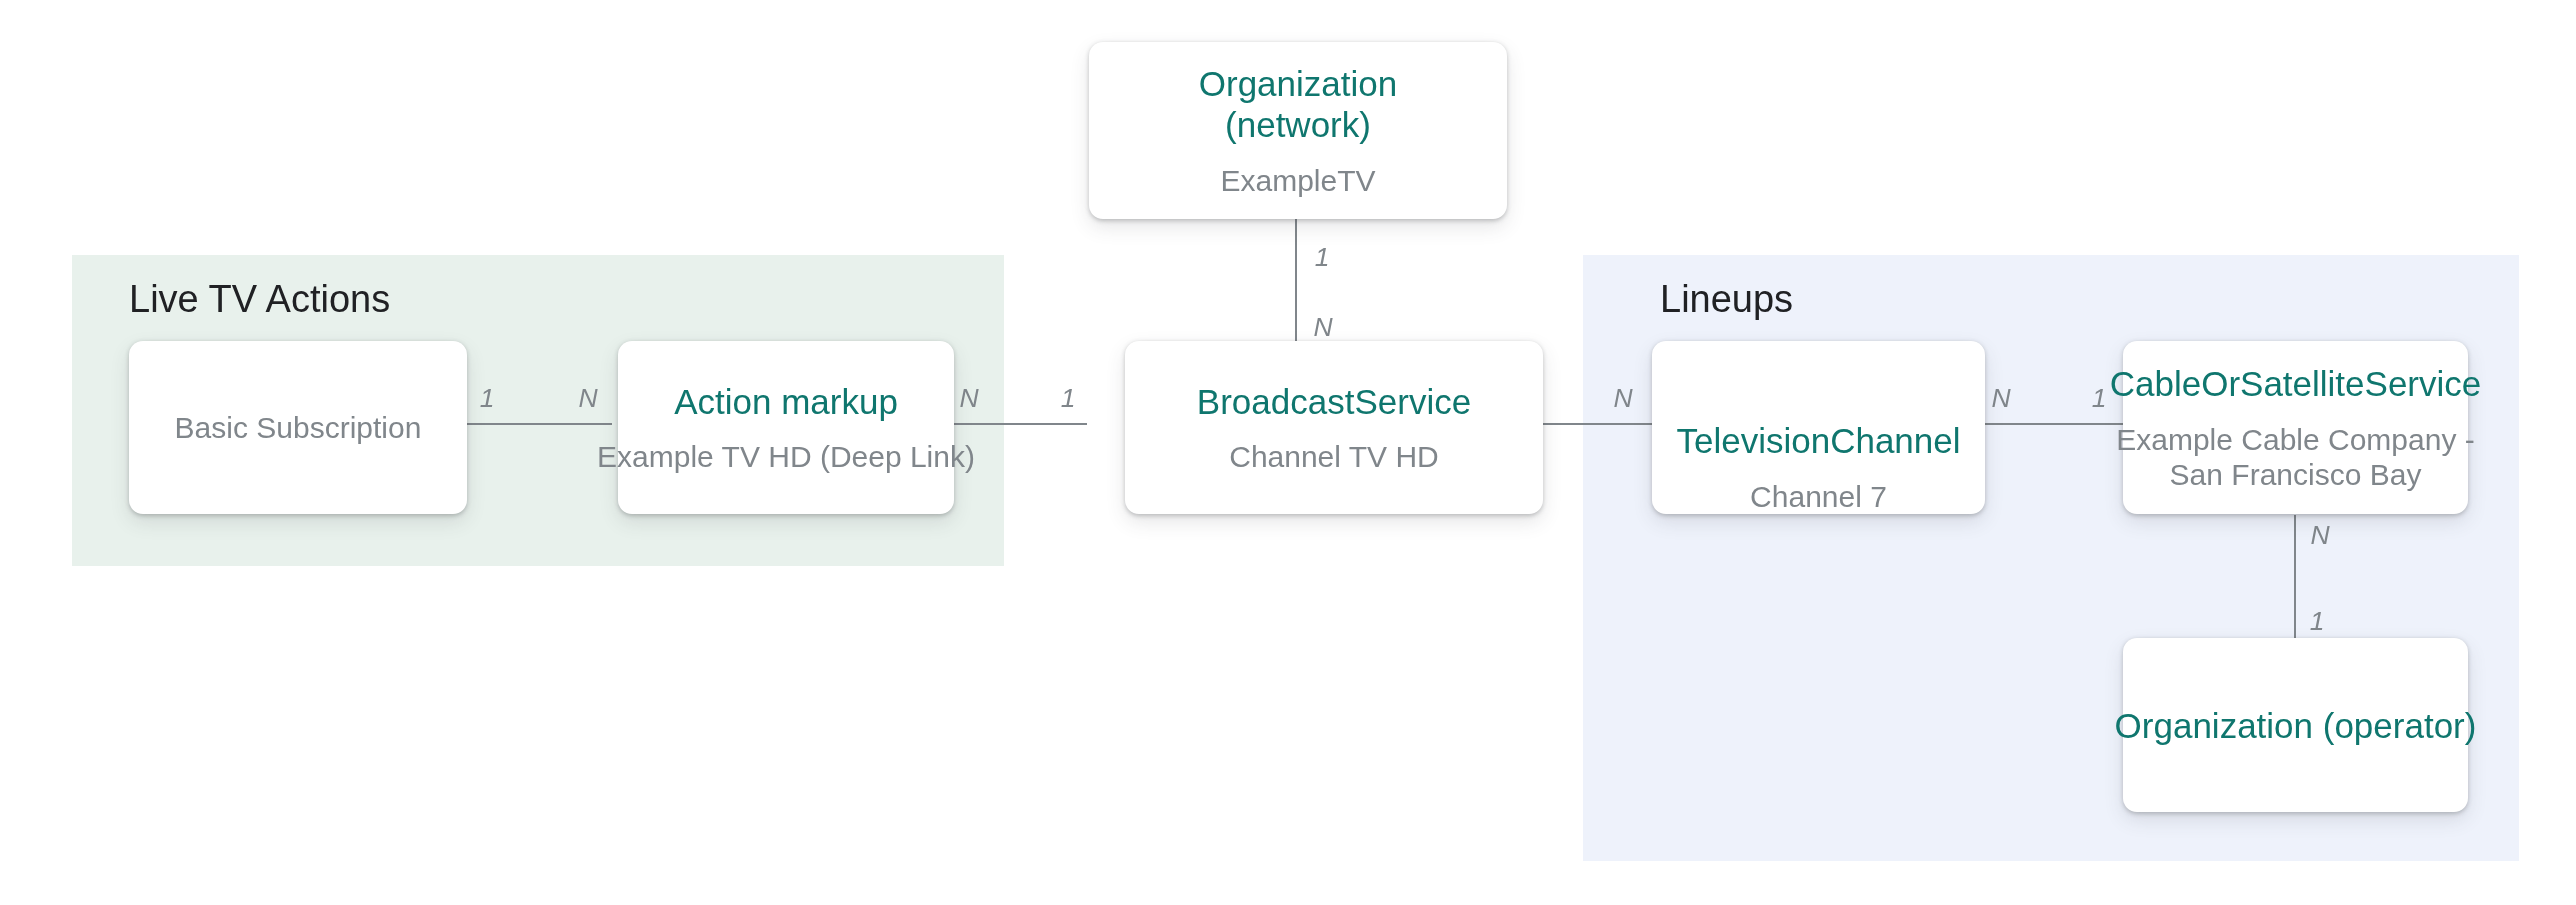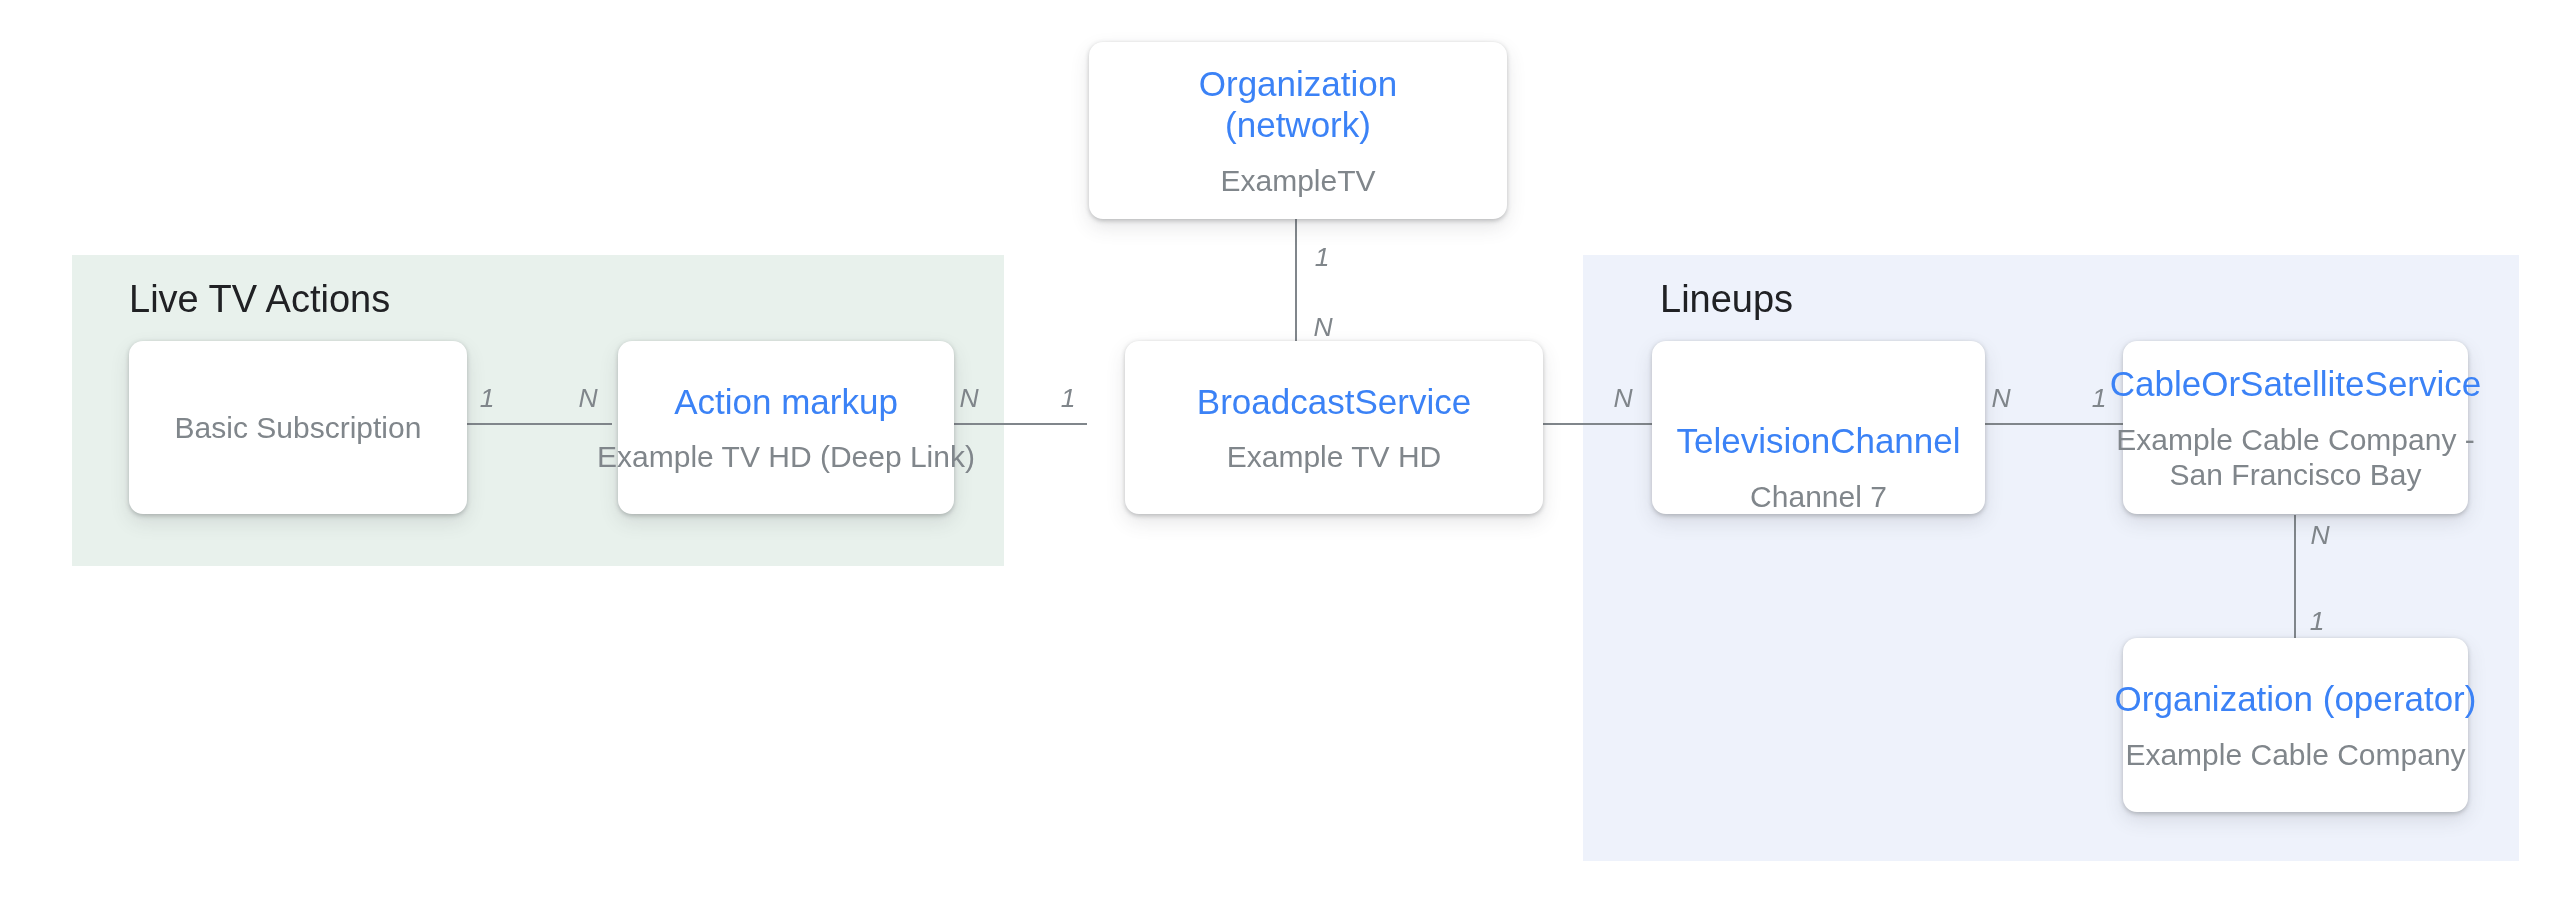--- a/index.html
+++ b/index.html
@@ -91,21 +91,21 @@
     display: flex;
     flex-direction: column;
     justify-content: center;
     align-items: center;
     gap: 17.7px;
     text-align: center;
   }
   .node-title {
     font-size: 35px;
     line-height: 41px;
-    color: #3b82f6;
+    color: #0f766e;
     font-weight: 400;
     white-space: nowrap;
   }
   .node-subtitle {
     font-size: 30px;
     line-height: 35px;
     color: #80868b;
     font-weight: 400;
     white-space: nowrap;
   }
@@ -160,35 +160,34 @@
     <div class="node-subtitle">Basic Subscription</div>
   </div>
 
   <div class="node" id="node-action-markup">
     <div class="node-title">Action markup</div>
     <div class="node-subtitle">Example TV HD (Deep Link)</div>
   </div>
 
   <div class="node" id="node-broadcast-service">
     <div class="node-title">BroadcastService</div>
-    <div class="node-subtitle">Example TV HD</div>
+    <div class="node-subtitle">Channel TV HD</div>
   </div>
 
   <div class="node" id="node-television-channel">
     <div class="node-title">TelevisionChannel</div>
     <div class="node-subtitle">Channel 7</div>
   </div>
 
   <div class="node" id="node-cable-service">
     <div class="node-title">CableOrSatelliteService</div>
     <div class="node-subtitle">
       <div>Example Cable Company -</div>
       <div>San Francisco Bay</div>
     </div>
   </div>
 
   <div class="node" id="node-org-operator">
     <div class="node-title">Organization (operator)</div>
-    <div class="node-subtitle">Example Cable Company</div>
   </div>
 
 </div>
 
 
 </body></html>

